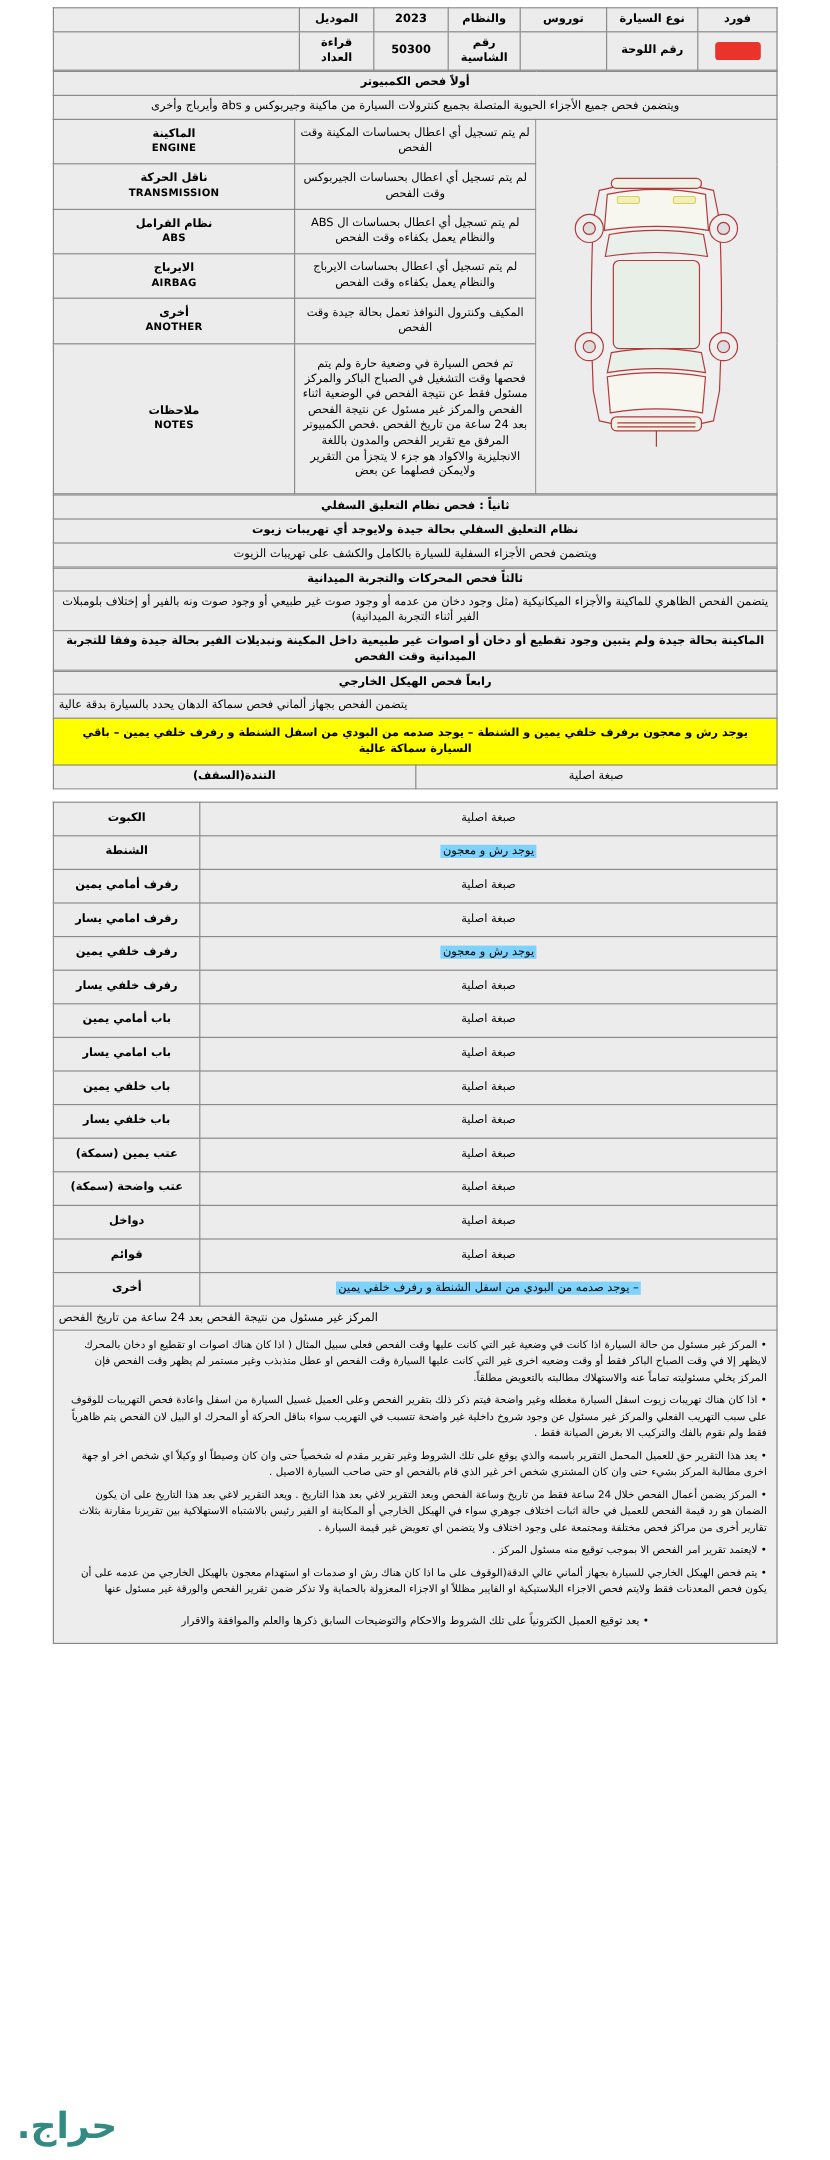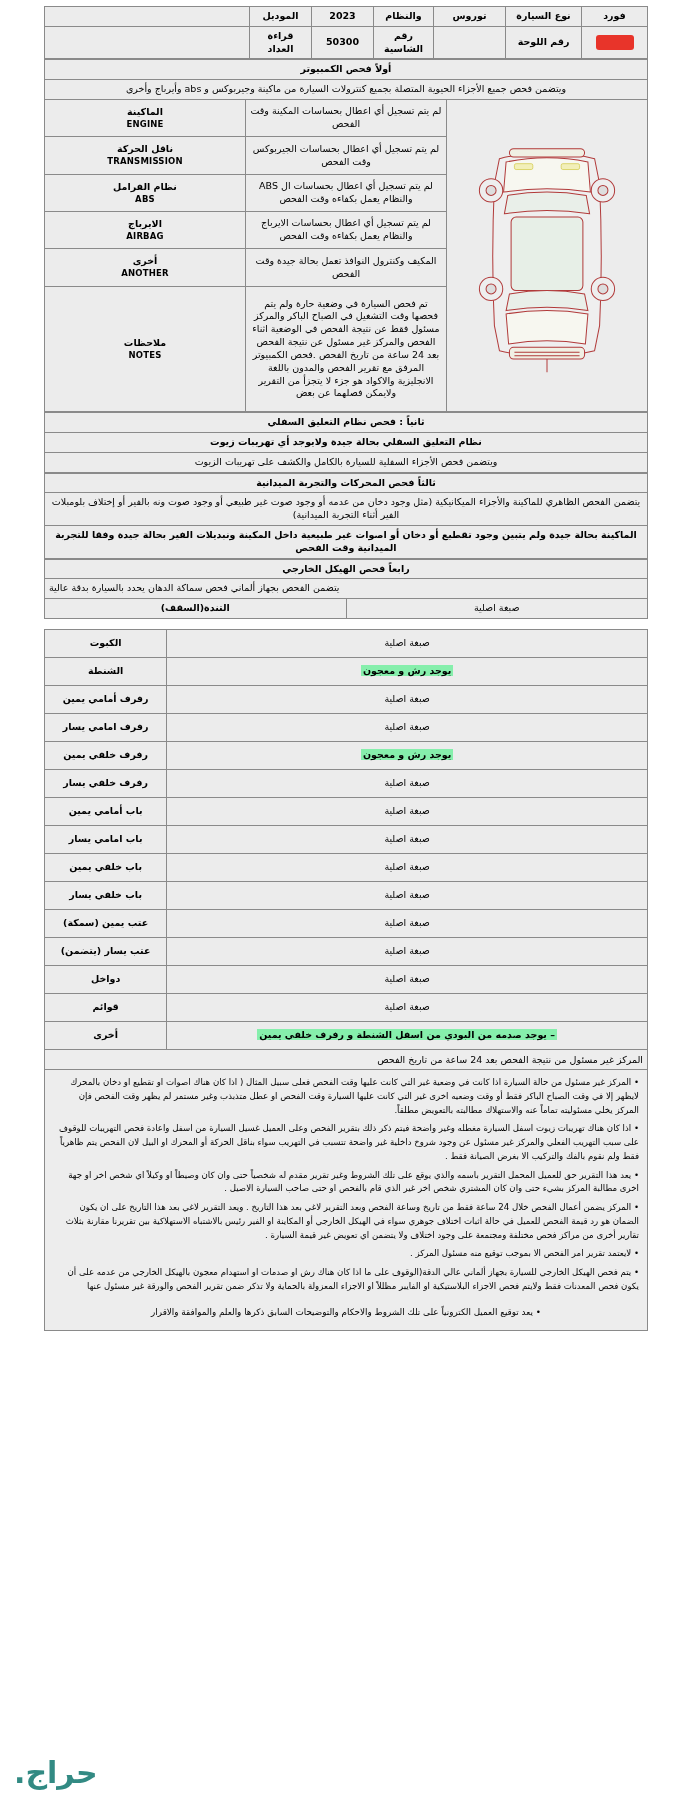--- a/index.html
+++ b/index.html
@@ -47,21 +47,21 @@
     font-size: 10px;
     padding: 5px 4px;
   }
   .sub {
     background: #ececec;
     font-size: 9px;
     padding: 4px 6px;
     line-height: 1.5;
   }
   .hl { background: #ffff00 !important; font-weight: bold; }
-  .hl-in { background: #86efac; font-weight: bold; padding: 0 2px; }
+  .hl-in { background: #7dd3fc; font-weight: normal; padding: 0 2px; }
   .redaction {
     display: inline-block;
     width: 38px; height: 15px;
     background: #e8342a;
     border-radius: 3px;
     vertical-align: middle;
   }
   .topbar td { font-weight: bold; font-size: 10px; }
   
   .diagram-cell {
@@ -89,21 +89,21 @@
     line-height: 1.6;
     text-align: right;
     color: #000;
   }
   .footer-notes p { margin: 0 0 5px 0; }
   .center-note {
     width: 604px; margin: 0 auto;
     background: #ededed;
     border: 1px solid #8a8a8a;
     border-top: none;
-    text-align: right;
+    text-align: left;
     font-size: 9.5px;
     padding: 4px;
   }
   .final {
     text-align: center;
     font-size: 8.8px;
     padding-top: 6px;
   }
   .watermark {
     position: absolute;
@@ -277,20 +277,27 @@
 
   <table class="doc">
     <tbody>
         <tr>
       <td class="sec" colspan="2">رابعاً فحص الهيكل الخارجي</td>
     </tr>
     <tr>
       <td class="sub" colspan="2" style="text-align:left">يتضمن الفحص بجهاز ألماني فحص سماكة الدهان يحدد بالسيارة بدقة عالية</td>
     </tr>
     <tr>
+      <td class="hl" colspan="2" style="font-size:9.4px;padding:5px 6px;line-height:1.5">
+        <span>يوجد رش و معجون برفرف خلفي يمين و الشنطة – يوجد صدمه من البودي من اسفل الشنطة و رفرف</span>
+        <span>خلفي يمين</span>
+        <span>– باقي السيارة سماكة عالية</span>
+      </td>
+    </tr>
+    <tr>
       <td class="value" style="width:480px">صبغة اصلية</td>
       <td class="label" style="width:122px">التندة(السقف)</td>
     </tr>
   </tbody>
     </table>
 
   <div class="gap"></div>
 
   <table class="doc">
     <tbody>
@@ -333,21 +340,21 @@
     <tr>
       <td class="value" style="height:28px">صبغة اصلية</td>
       <td class="label">باب خلفي يسار</td>
     </tr>
     <tr>
       <td class="value" style="height:28px">صبغة اصلية</td>
       <td class="label">عتب يمين (سمكة)</td>
     </tr>
     <tr>
       <td class="value" style="height:28px">صبغة اصلية</td>
-      <td class="label">عتب يسار (يتضمن)</td>
+      <td class="label">عتب واضحة (سمكة)</td>
     </tr>
     <tr>
       <td class="value" style="height:28px">صبغة اصلية</td>
       <td class="label">دواخل</td>
     </tr>
     <tr>
       <td class="value" style="height:28px">صبغة اصلية</td>
       <td class="label">قوائم</td>
     </tr>
     <tr>

